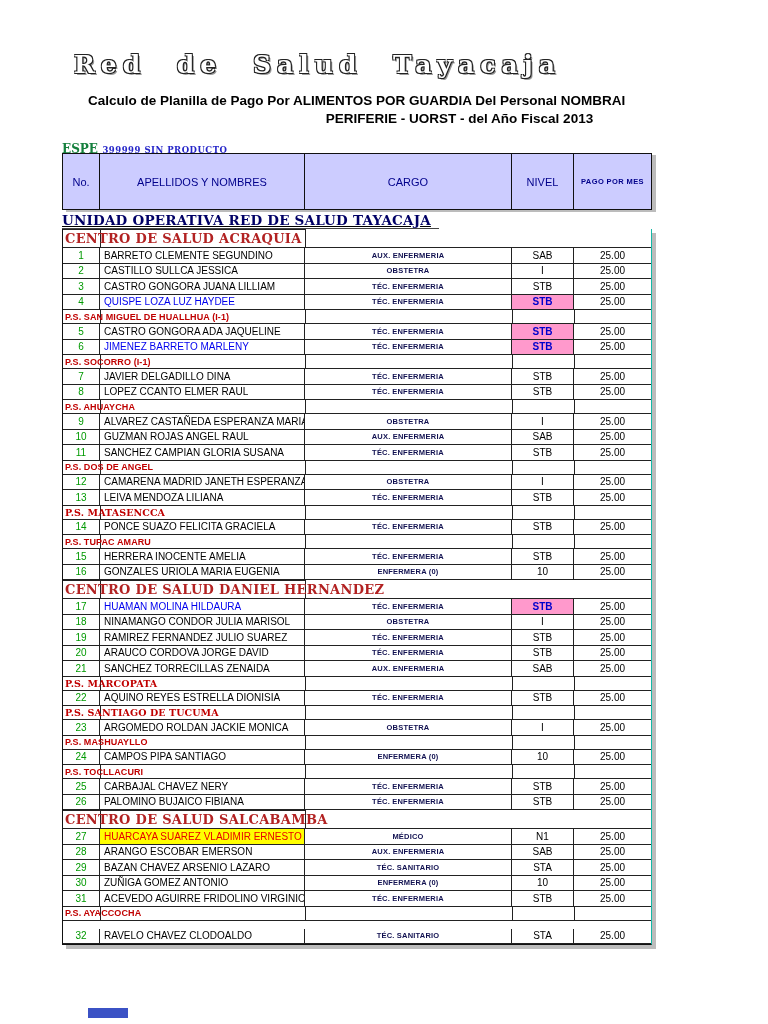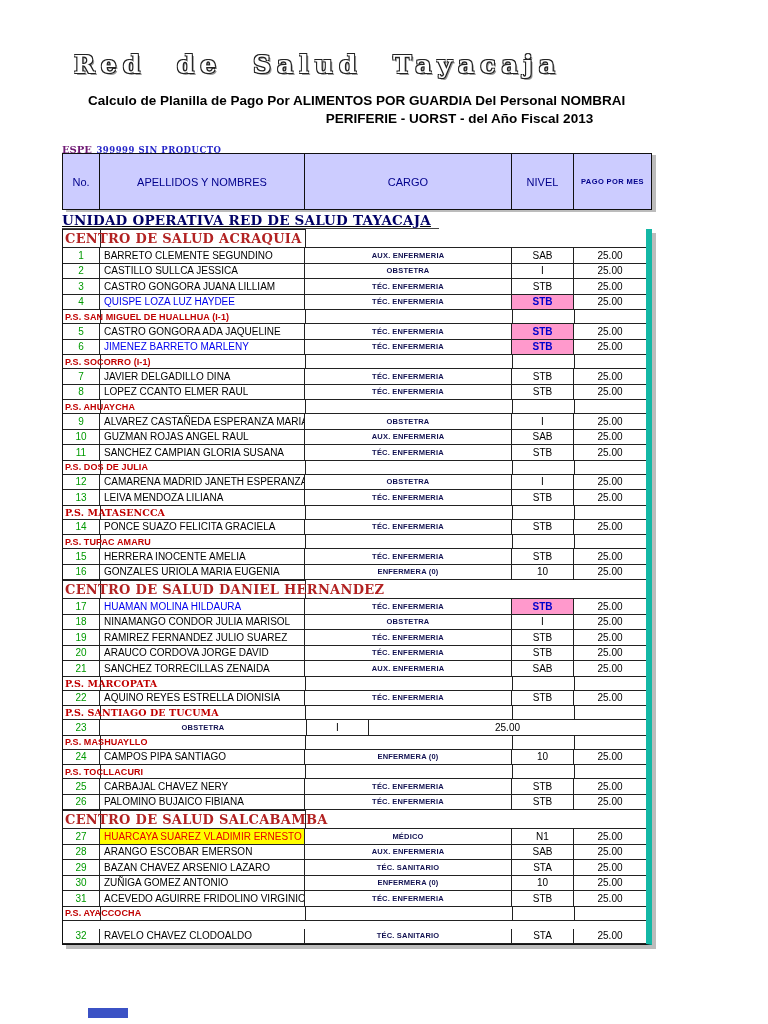--- a/index.html
+++ b/index.html
@@ -10,21 +10,21 @@
   
   .logo {
     position:absolute; left:74px; top:50px;
     font-family:"DejaVu Serif", serif; font-weight:bold; font-size:25px;
     letter-spacing:6px; word-spacing:16px; color:#ffffff; white-space:nowrap;
     text-shadow:-1px -1px 0 #222, 1px -1px 0 #222, -1px 1px 0 #222, 1px 1px 0 #222, 2px 2px 0 #9a9a9a;
   }
   .titles { position:absolute; left:88px; top:92px; width:578px; color:#000; font-weight:bold; font-size:13.5px; line-height:17px; }
   .titles .t2 { text-align:center; padding-left:165px; margin-top:1px; }
   .code-line { position:absolute; left:62px; top:139px; white-space:nowrap; }
-  .espe { font-family:"DejaVu Serif", serif; font-weight:bold; font-size:10px; color:#701a75; }
+  .espe { font-family:"DejaVu Serif", serif; font-weight:bold; font-size:12px; color:#15803d; }
   .code { font-family:"DejaVu Serif", serif; font-weight:bold; font-size:8.5px; color:#2626c9; letter-spacing:0.5px; }
 
   
   .thead {
     position:absolute; left:62px; top:153px; width:590px; height:57px;
     display:flex; background:#ccccff; border:1px solid #111; box-sizing:border-box;
     box-shadow:4px 2px 0 #bcbcbc;
   }
   .th {
     box-sizing:border-box; border-right:1px solid #111; color:#00008b; font-size:11px;
@@ -36,21 +36,21 @@
   
   .unit { position:absolute; left:62px; top:211px; height:18px;text-decoration:underline; }
   .unit span {
     font-family:"DejaVu Serif", serif; font-weight:bold; font-size:13.5px; color:#000066;
     border-bottom:1px solid #444; padding-right:8px; letter-spacing:0.2px; white-space:nowrap;
   }
 
   
   .tbody {
     position:absolute; left:62px; top:229px; width:590px; background:#fff;
-    border-left:1px solid #111; border-right:6px solid #14b8a6; border-bottom:1px solid #111;
+    border-left:1px solid #111; border-right:1px solid #14b8a6; border-bottom:1px solid #111;
     box-sizing:border-box; box-shadow:4px 4px 0 #bcbcbc;
   }
   .trow { display:flex; box-sizing:border-box; }
   .trow.data { height:15.5px; }
   .trow.centro { height:19px; }
   .trow.ps { height:14px; }
   .trow.spacer { height:8px; }
   .cell {
     box-sizing:border-box; border-right:1px solid #222; border-bottom:1px solid #222;
     display:flex; align-items:center; overflow:hidden;
@@ -220,21 +220,21 @@
     <div class="trow data">
       <div class="cell no">11</div>
       <div class="cell name">SANCHEZ CAMPIAN GLORIA SUSANA</div>
       <div class="cell cargo">TÉC. ENFERMERIA</div>
       <div class="cell nivel">STB</div>
       <div class="cell pago">25.00</div>
     </div>
     <div class="trow ps">
       <div class="merged">
         <div class="divline"></div>
-        <div class="slabel">P.S. DOS DE JULIA</div>
+        <div class="slabel">P.S. DOS DE ANGEL</div>
       </div>
       <div class="cell cargo empty"></div>
       <div class="cell nivel empty"></div>
       <div class="cell pago empty"></div>
     </div>
     <div class="trow data">
       <div class="cell no">12</div>
       <div class="cell name">CAMARENA MADRID JANETH ESPERANZA</div>
       <div class="cell cargo">OBSTETRA</div>
       <div class="cell nivel">I</div>
@@ -348,20 +348,21 @@
       <div class="merged">
         <div class="divline"></div>
         <div class="slabel serif">P.S. SANTIAGO DE TUCUMA</div>
       </div>
       <div class="cell cargo empty"></div>
       <div class="cell nivel empty"></div>
       <div class="cell pago empty"></div>
     </div>
     <div class="trow data">
       <div class="cell no">23</div>
+      <div class="cell name">ARGOMEDO ROLDAN JACKIE MONICA</div>
       <div class="cell cargo">OBSTETRA</div>
       <div class="cell nivel">I</div>
       <div class="cell pago">25.00</div>
     </div>
     <div class="trow ps">
       <div class="merged">
         <div class="divline"></div>
         <div class="slabel">P.S. MASHUAYLLO</div>
       </div>
       <div class="cell cargo empty"></div>

